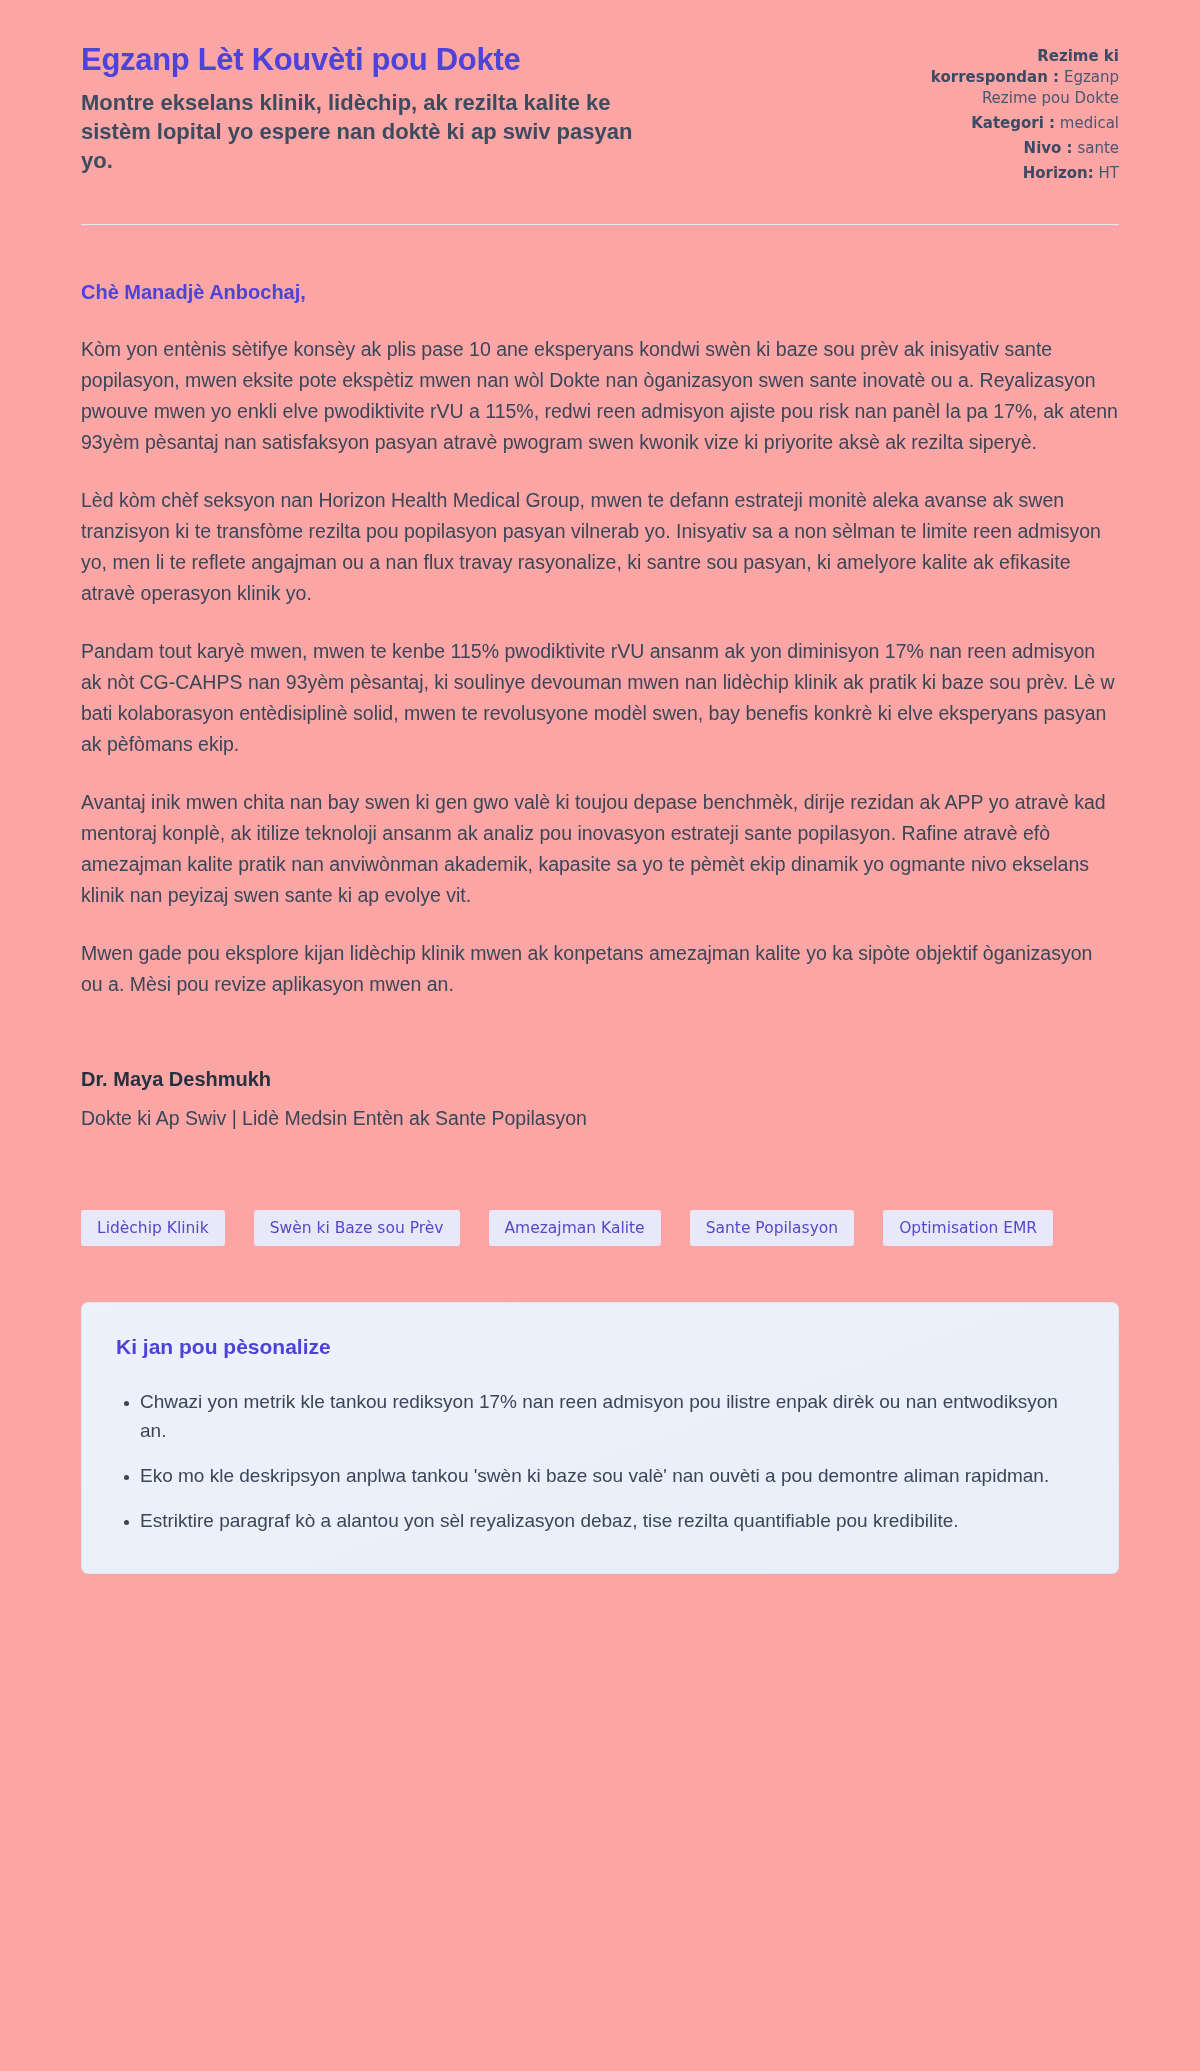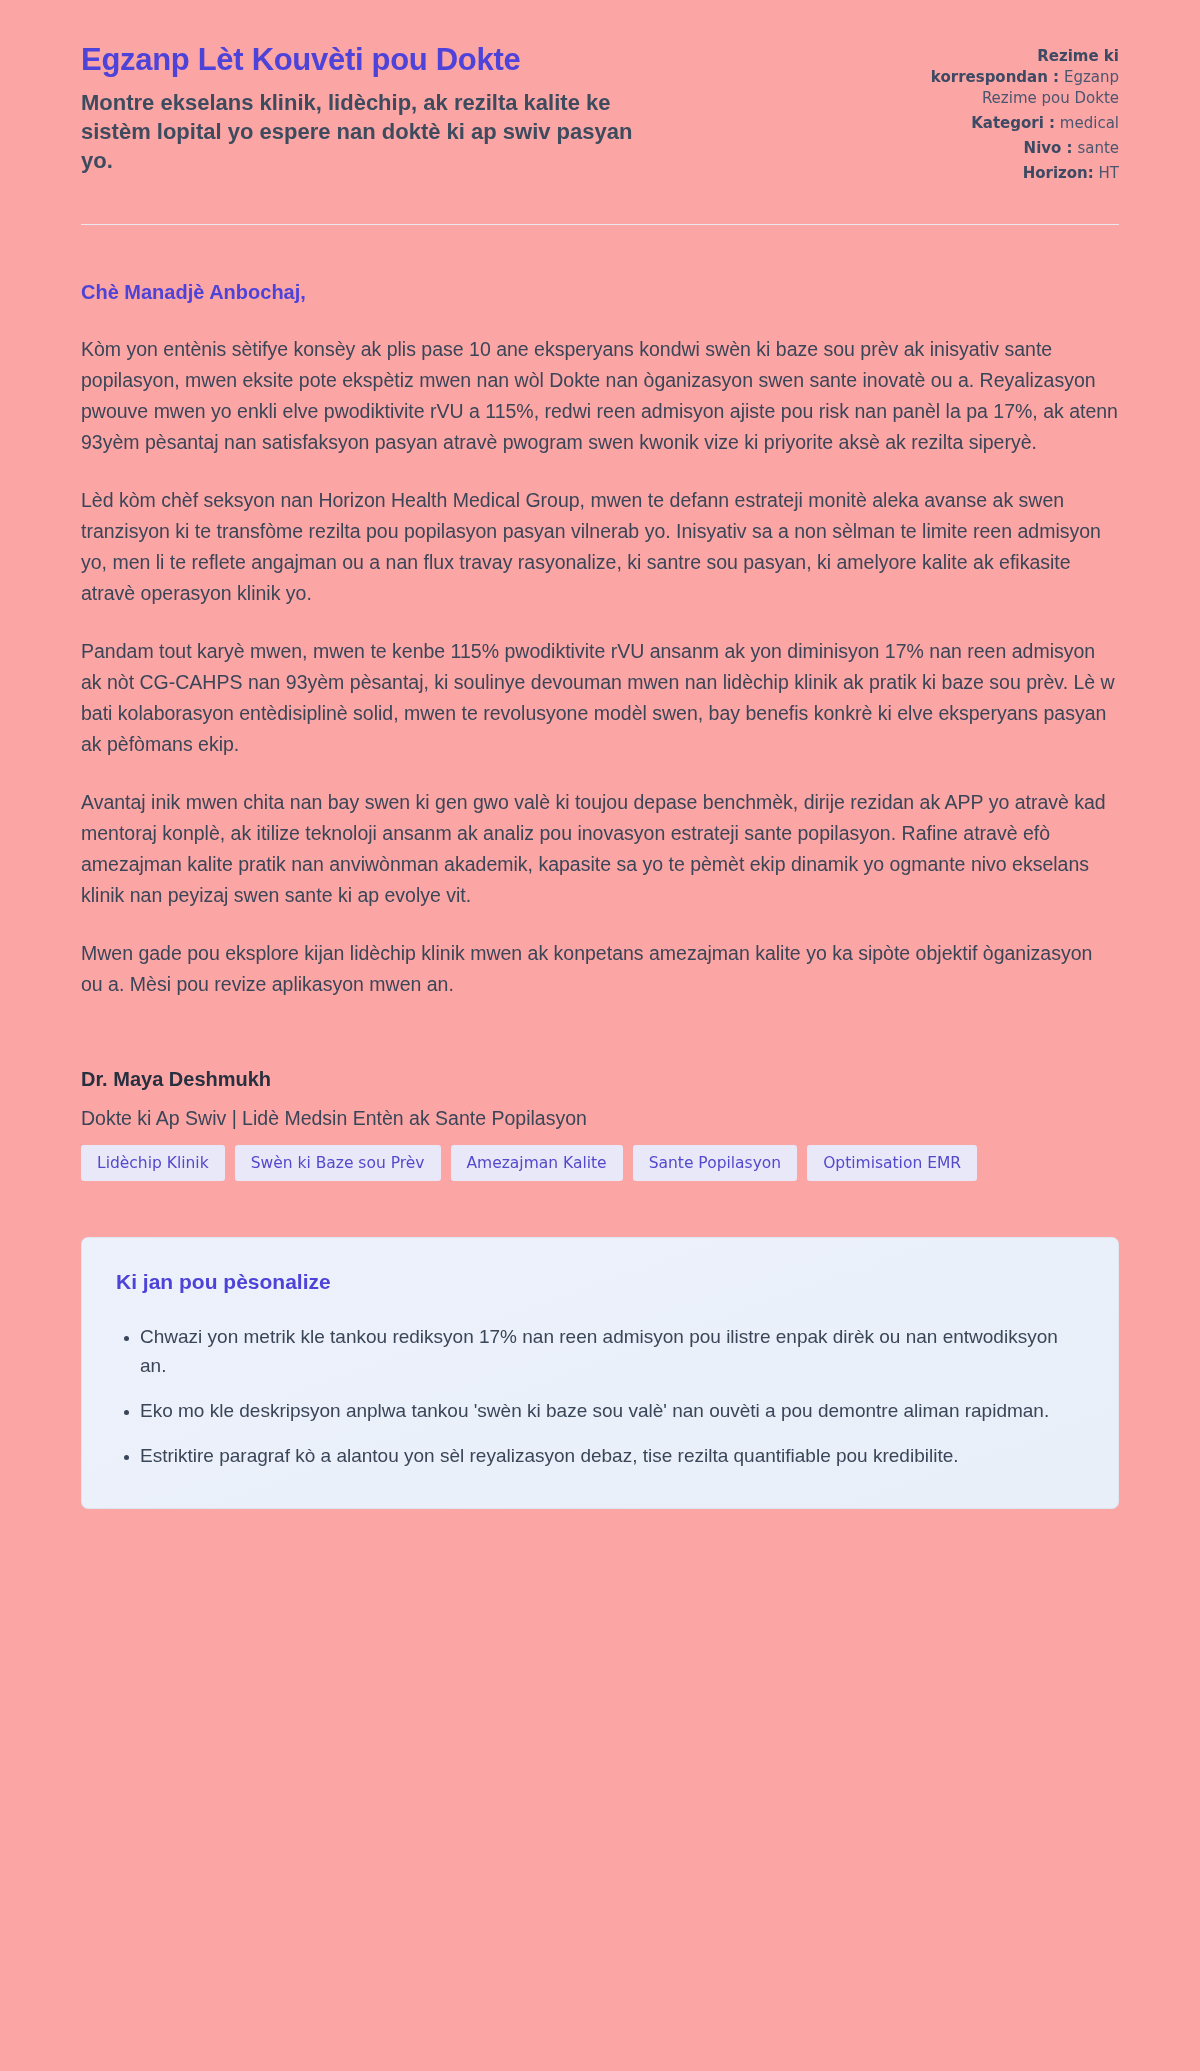--- a/index.html
+++ b/index.html
@@ -83,30 +83,31 @@
   }
 
   
   .sig-name {
     margin: 68px 0 0;
     font-size: 20px;
     font-weight: bold;
     color: #27303f;
   }
   .sig-title {
-    margin: 16px 0 15px;
+    margin: 16px 0 0;
     font-size: 19.5px;
     color: #3a4658;
   }
 
   
   .tags {
     display: flex;
     flex-wrap: wrap;
-    gap: 10px;
+    gap: 29px;
+    margin-top: 80px;
   }
   .tag {
     display: inline-block;
     padding: 9px 16px;
     background: #e9e8f8;
     color: #5349cc;
     font-family: "DejaVu Sans", sans-serif;
     font-size: 15.5px;
     border-radius: 3px;
     cursor: pointer;

